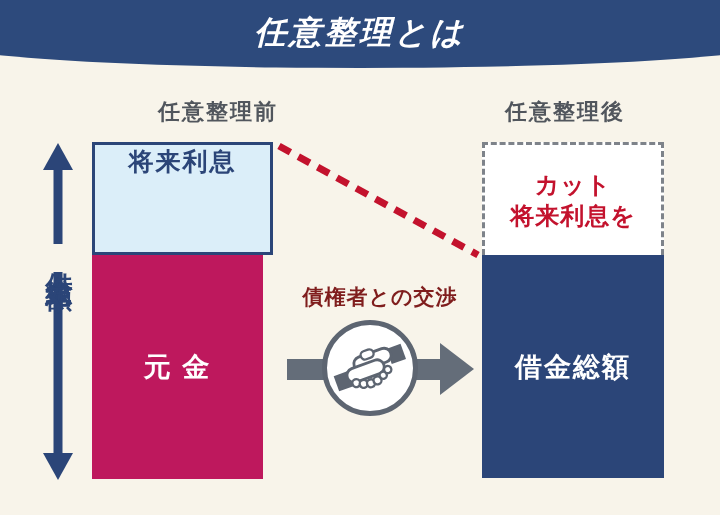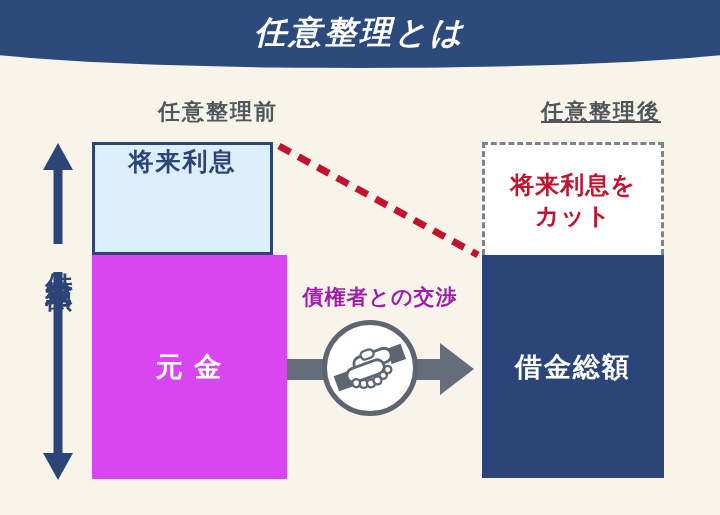--- a/index.html
+++ b/index.html
@@ -26,34 +26,34 @@
     letter-spacing: 3px; z-index: 2; font-style: italic;
   }
   
   .col-label {
     position: absolute; top: 97px; width: 190px;
     text-align: center;
     color: #51565d; font-size: 22px; font-weight: bold;
     letter-spacing: 2px;
   }
   #before-label { left: 88px; text-align: right; }
-  #after-label  { left: 506px; text-decoration: underline; }
+  #after-label  { left: 470px; }
   
   .interest-box {
     position: absolute; left: 92px; top: 142px;
     width: 181px; height: 113px;
     background: #dbeef9;
     border: 3px solid #2b4578;
     display: flex; align-items: flex-start; justify-content: center;
     color: #2b4578; font-size: 25px; font-weight: bold; letter-spacing: 2px;
   }
   .principal-box {
     position: absolute; left: 92px; top: 255px;
-    width: 195px; height: 224px;
-    background: #d946ef;
+    width: 171px; height: 224px;
+    background: #be185d;
     display: flex; align-items: center; justify-content: center;
     color: #ffffff; font-size: 27px; font-weight: bold; letter-spacing: 2px;
   }
   
   .cut-box {
     position: absolute; left: 482px; top: 142px;
     width: 182px; height: 113px;
     background: #ffffff;
     border: 3px dashed #7e838a;
     border-bottom: none;
@@ -79,21 +79,21 @@
     padding: 8px 0;
     text-align: center;
     color: #2b4578; font-size: 27px; font-weight: bold;
     letter-spacing: 3px;
     z-index: 2;
   }
   
   .nego-label {
     position: absolute; left: 280px; top: 283px; width: 200px;
     text-align: center;
-    color: #a21caf; font-size: 21px; font-weight: bold; letter-spacing: 1px;
+    color: #7f1d1d; font-size: 21px; font-weight: bold; letter-spacing: 1px;
     z-index: 2;
   }
   .h-arrow { position: absolute; left: 287px; top: 343px; z-index: 2; }
   .handshake-circle {
     position: absolute; left: 322px; top: 320px;
     width: 96px; height: 96px;
     background: #ffffff;
     border: 5px solid #5d6571;
     border-radius: 50%;
     display: flex; align-items: center; justify-content: center;
@@ -157,20 +157,20 @@
         <circle cx="33.5" cy="43.5" r="4.2" fill="#ffffff" stroke="#5d6571" stroke-width="2.5"></circle>
         <circle cx="41" cy="43" r="4.2" fill="#ffffff" stroke="#5d6571" stroke-width="2.5"></circle>
         <circle cx="48.5" cy="40" r="3.8" fill="#ffffff" stroke="#5d6571" stroke-width="2.5"></circle>
         <circle cx="55" cy="36" r="3.8" fill="#ffffff" stroke="#5d6571" stroke-width="2.5"></circle>
       </g>
     </svg>
   </div>
 
   <div class="col-label" id="after-label">任意整理後</div>
   <div class="cut-box">
+    <span>カット</span>
     <span>将来利息を</span>
-    <span>カット</span>
   </div>
   <div class="total-box">
     <span>借金総額</span>
   </div>
 
 </div>
 
 </body></html>

